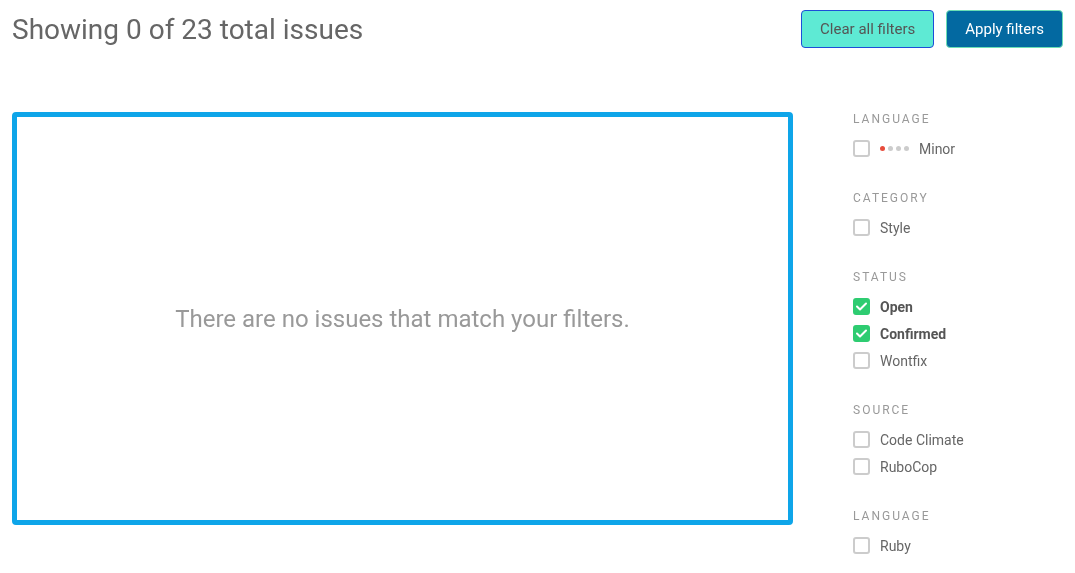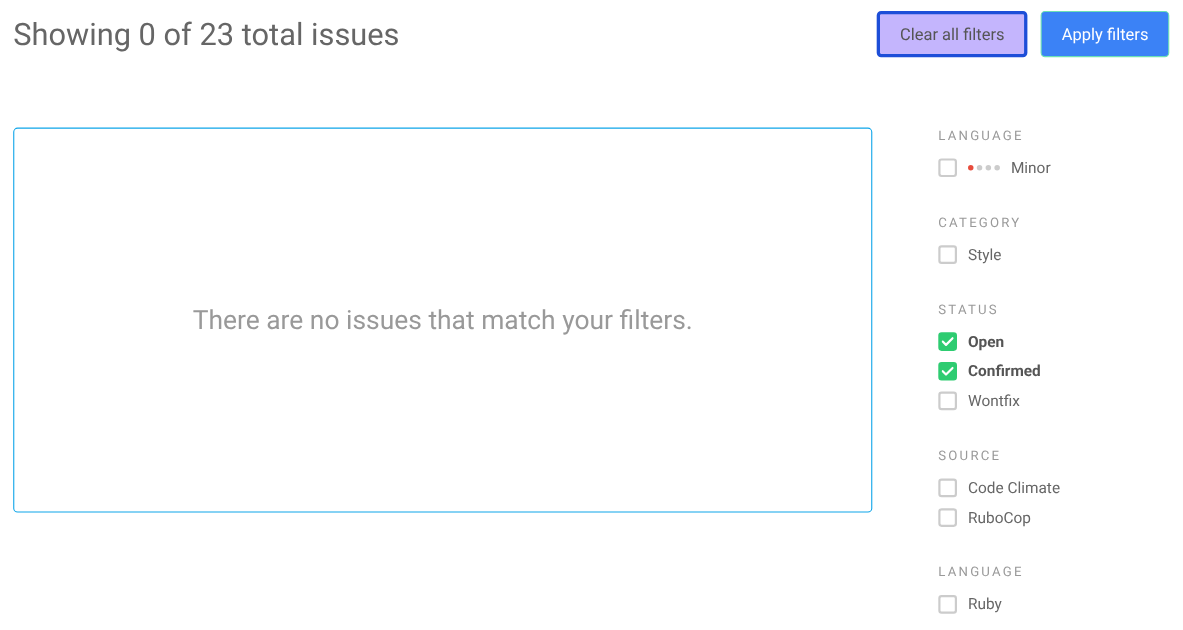--- a/index.html
+++ b/index.html
@@ -34,43 +34,43 @@
     }
     .header-buttons {
       display: flex;
       gap: 12px;
     }
     .btn {
       padding: 9px 18px;
       font-size: 15px;
       border-radius: 4px;
       cursor: pointer;
-      border: 3px solid #1d4ed8;
-      background: #c4b5fd;
+      border: 1px solid #1d4ed8;
+      background: #5eead4;
       color: #555555;
       font-family: inherit;
     }
     .btn-apply {
-      background: #3b82f6;
+      background: #0369a1;
       color: #ffffff;
       border: 1px solid #6cdfb4;
     }
     .content-row {
       display: flex;
       gap: 60px;
       flex: 1;
     }
     .main-panel {
       flex: 1;
-      border: 1px solid #0ea5e9;
+      border: 5px solid #0ea5e9;
       border-radius: 4px;
       display: flex;
       align-items: center;
       justify-content: center;
-      height: 350px;
+      height: 413px;
       text-align: center;
     }
     .empty-msg {
       font-size: 24px;
       color: #999999;
       font-weight: 400;
     }
     .sidebar {
       width: 210px;
       flex-shrink: 0;

